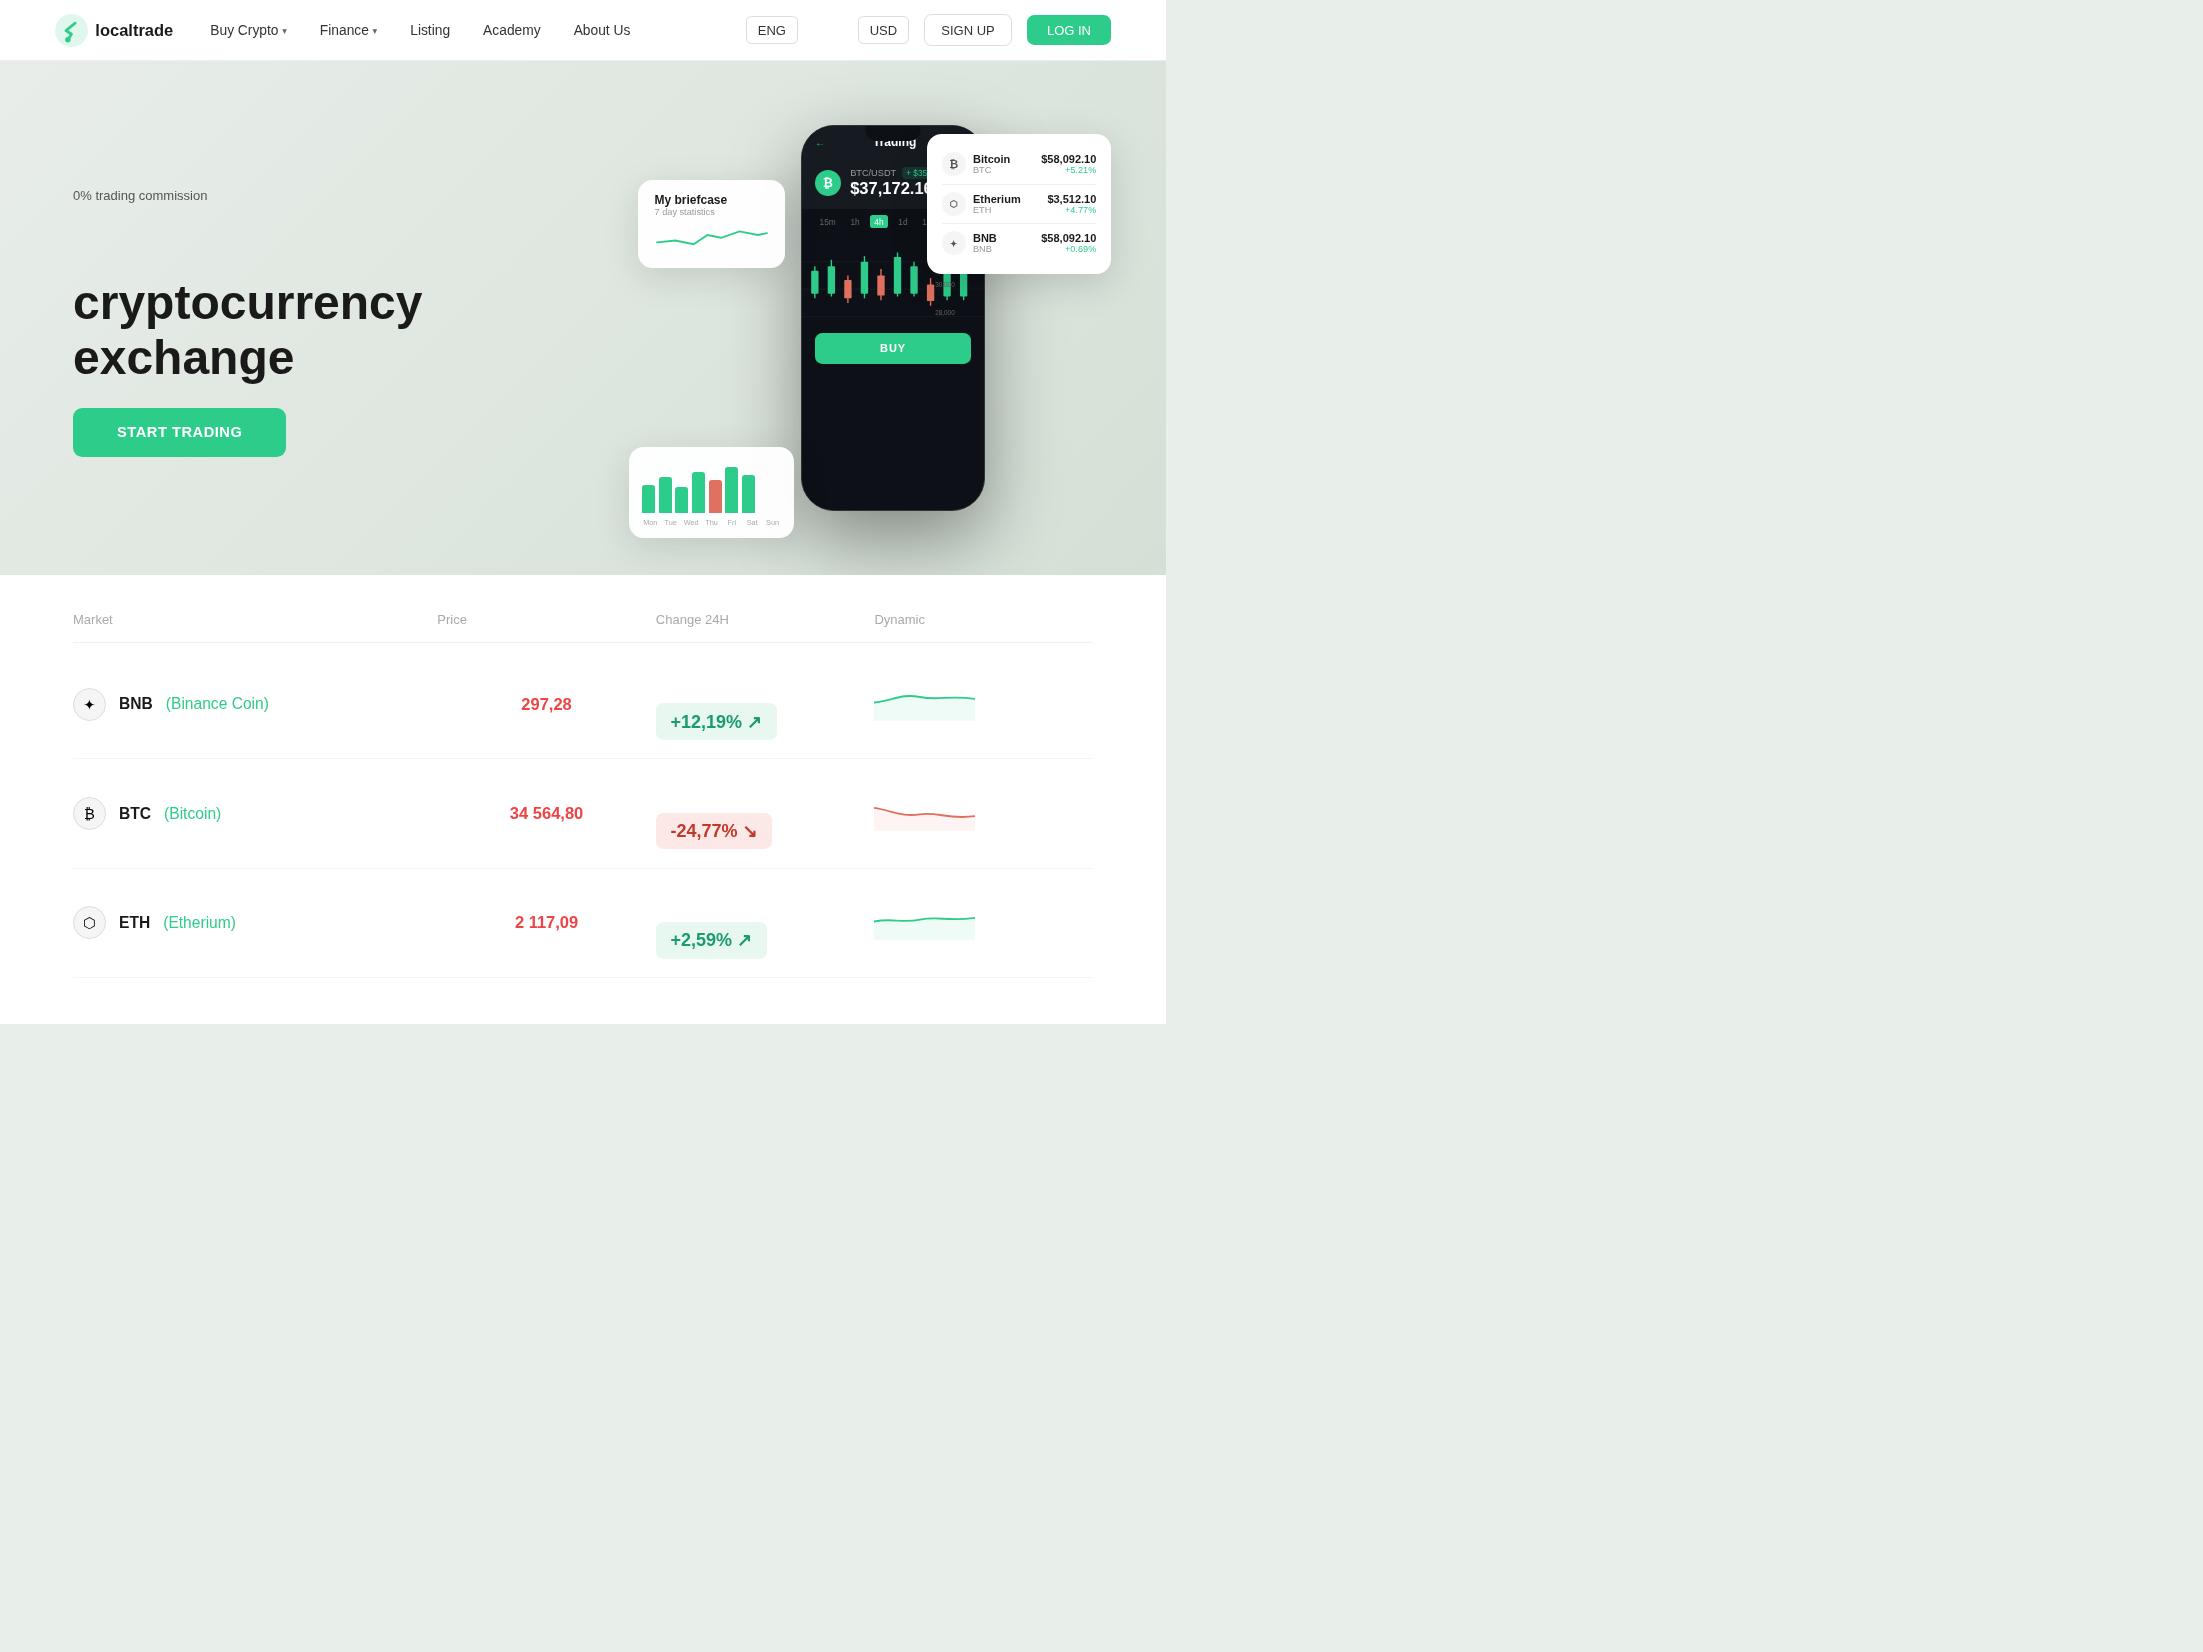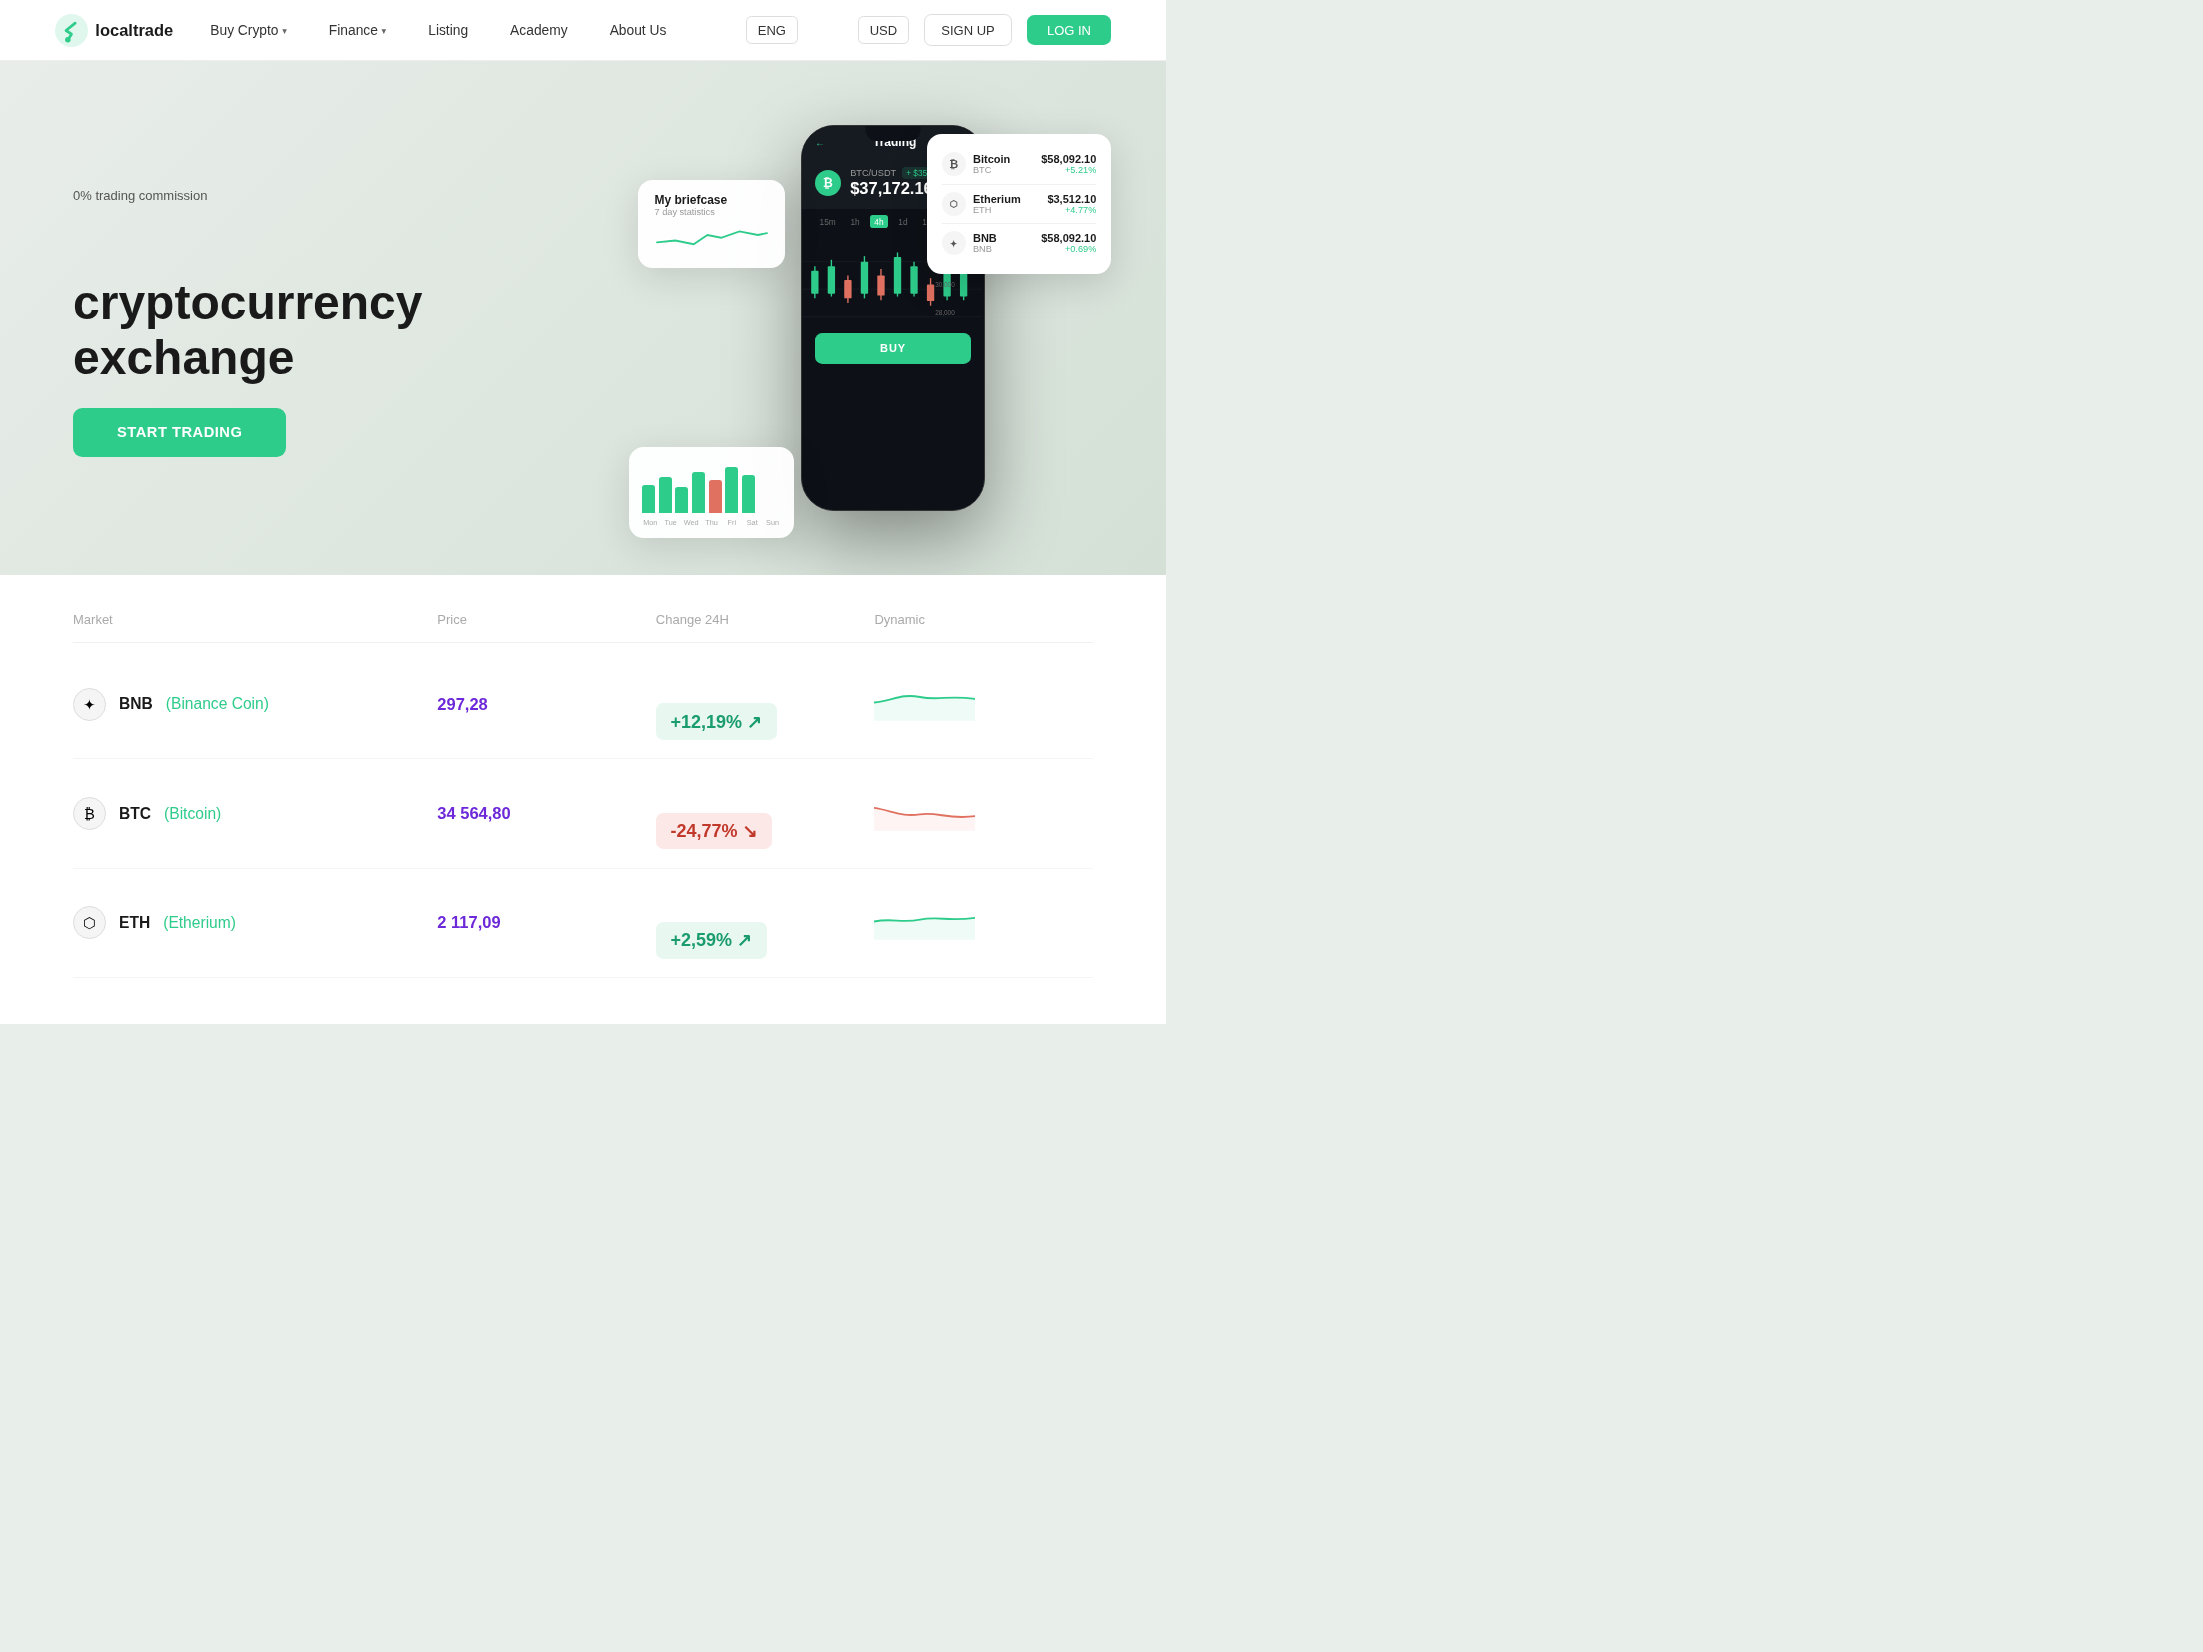--- a/index.html
+++ b/index.html
@@ -27,21 +27,21 @@
       height: 33px;
     }
     .logo-text {
       font-size: 16.5px;
       font-weight: 600;
       color: #1a1a1a;
     }
     .nav-links {
       display: flex;
       align-items: center;
-      gap: 42px;
+      gap: 33px;
       flex: 1;
     }
     .nav-link {
       font-size: 13.8px;
       color: #333;
       cursor: pointer;
       display: flex;
       align-items: center;
       gap: 3.7px;
       white-space: nowrap;
@@ -339,21 +339,21 @@
     .asset-icon {
       width: 33px; height: 33px;
       border-radius: 50%;
       background: #f5f5f5;
       display: flex; align-items: center; justify-content: center;
       font-size: 14.7px;
       border: 1.8px solid #ddd;
     }
     .asset-name { font-size: 15.6px; font-weight: 700; color: #1a1a1a; }
     .asset-fullname { font-size: 15.6px; font-weight: 400; color: #2ecc8b; }
-    .market-price { flex: 1.5; font-size: 16.5px; font-weight: 700; color: #6d28d9; }
+    .market-price { flex: 1.5; font-size: 16.5px; font-weight: 700; color: #ef4444; text-align: center; }
     .market-change { flex: 1.5; }
     .change-badge {
       display: inline-flex;
       align-items: center;
       gap: 5.5px;
       padding: 7.3px 14.7px;
       border-radius: 7.3px;
       font-size: 18px;
       font-weight: 600;
       margin-top: 35px;

